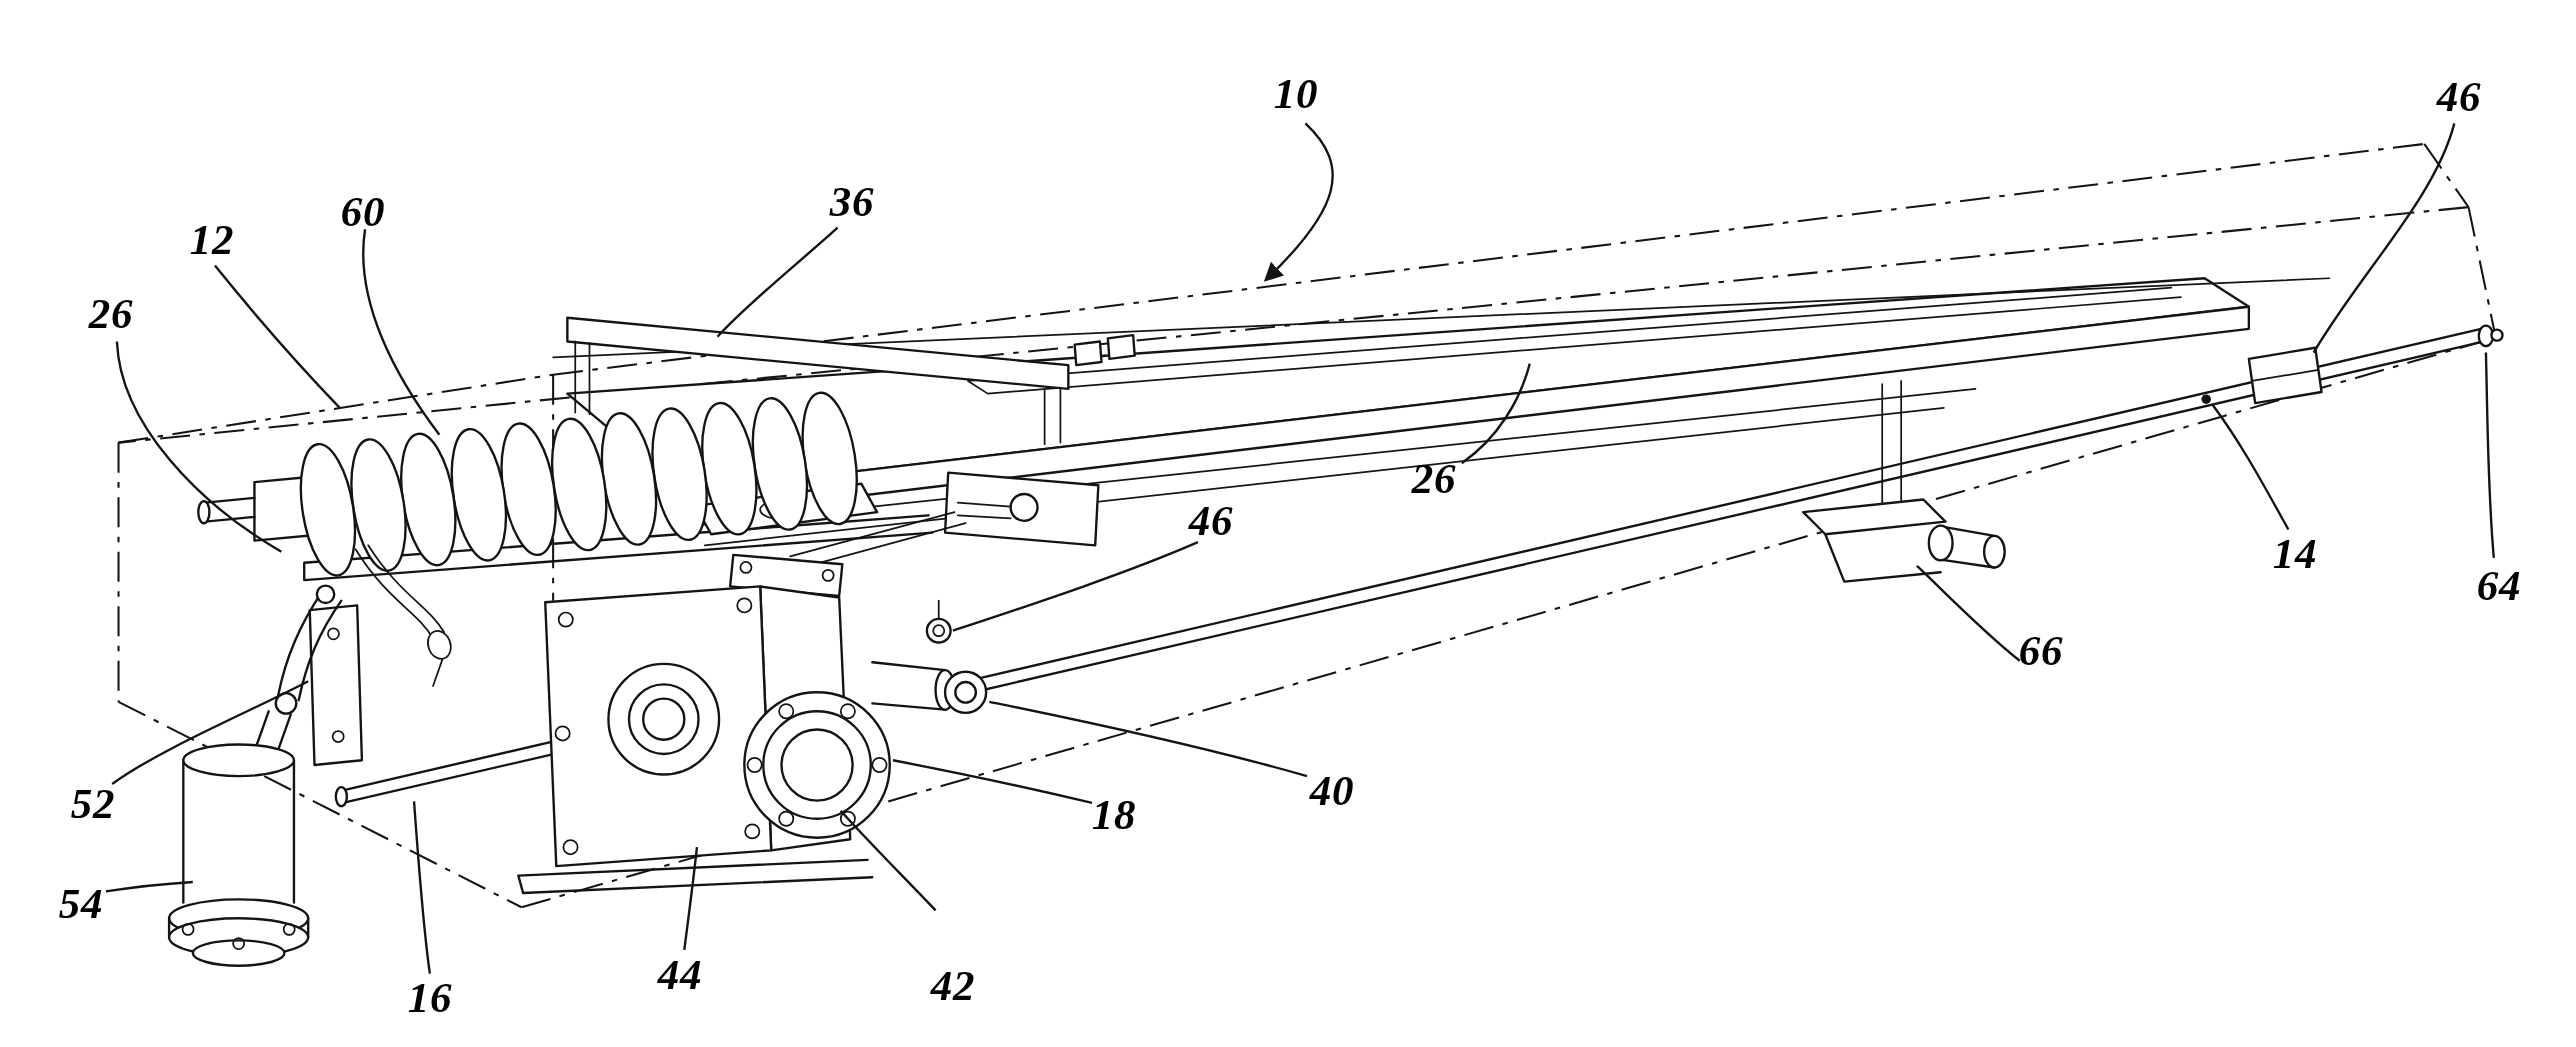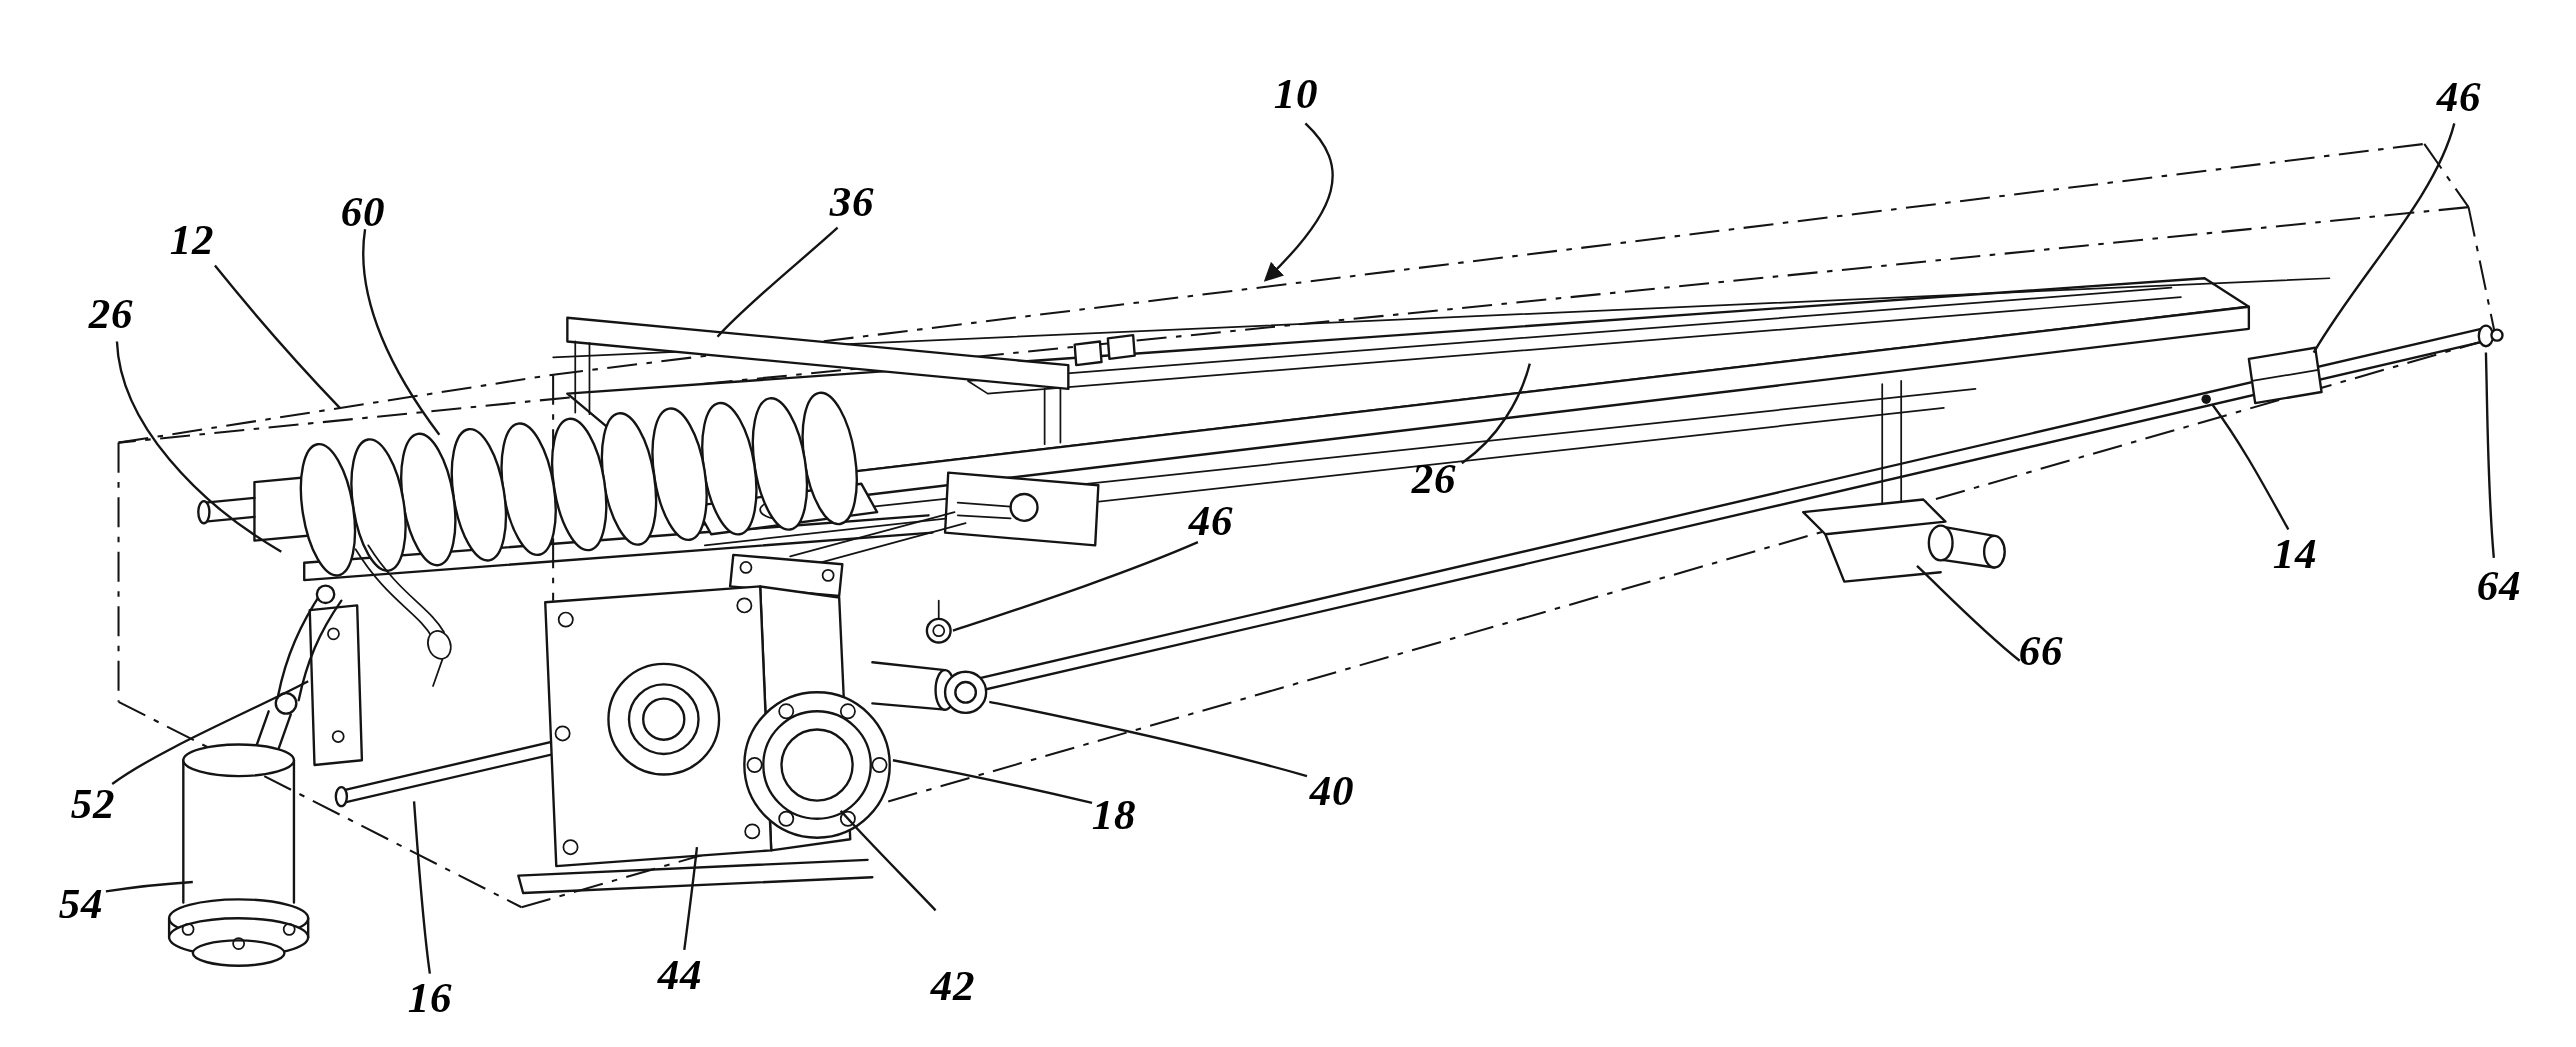--- a/index.html
+++ b/index.html
@@ -173,21 +173,21 @@
       <path class="leader" d="M142,992 C202,948 322,898 390,862"></path>
       <path class="leader" d="M134,1128 C172,1122 212,1118 244,1116"></path>
       <path class="leader" d="M462,290 C448,380 500,476 556,550"></path>
       <path class="leader" d="M3106,156 C3082,250 2988,344 2928,446"></path>
       <path class="leader" d="M3156,706 C3148,616 3148,520 3146,446"></path>
       <path class="leader" d="M2556,836 C2508,798 2458,746 2426,716"></path>
     </g>
   </svg>
 
   <div class="ref" style="left:1296px;top:93px;">10</div>
-  <div class="ref" style="left:192px;top:239px;">12</div>
+  <div class="ref" style="left:212px;top:239px;">12</div>
   <div class="ref" style="left:2295px;top:553px;">14</div>
   <div class="ref" style="left:406px;top:997px;margin-left:24px;">16</div>
   <div class="ref" style="left:1114px;top:814px;">18</div>
   <div class="ref" style="left:111px;top:313px;">26</div>
   <div class="ref" style="left:1434px;top:478px;">26</div>
   <div class="ref" style="left:852px;top:201px;">36</div>
   <div class="ref" style="left:1332px;top:790px;">40</div>
   <div class="ref" style="left:953px;top:949px;margin-top:36px;">42</div>
   <div class="ref" style="left:680px;top:974px;">44</div>
   <div class="ref" style="left:1211px;top:520px;">46</div>

